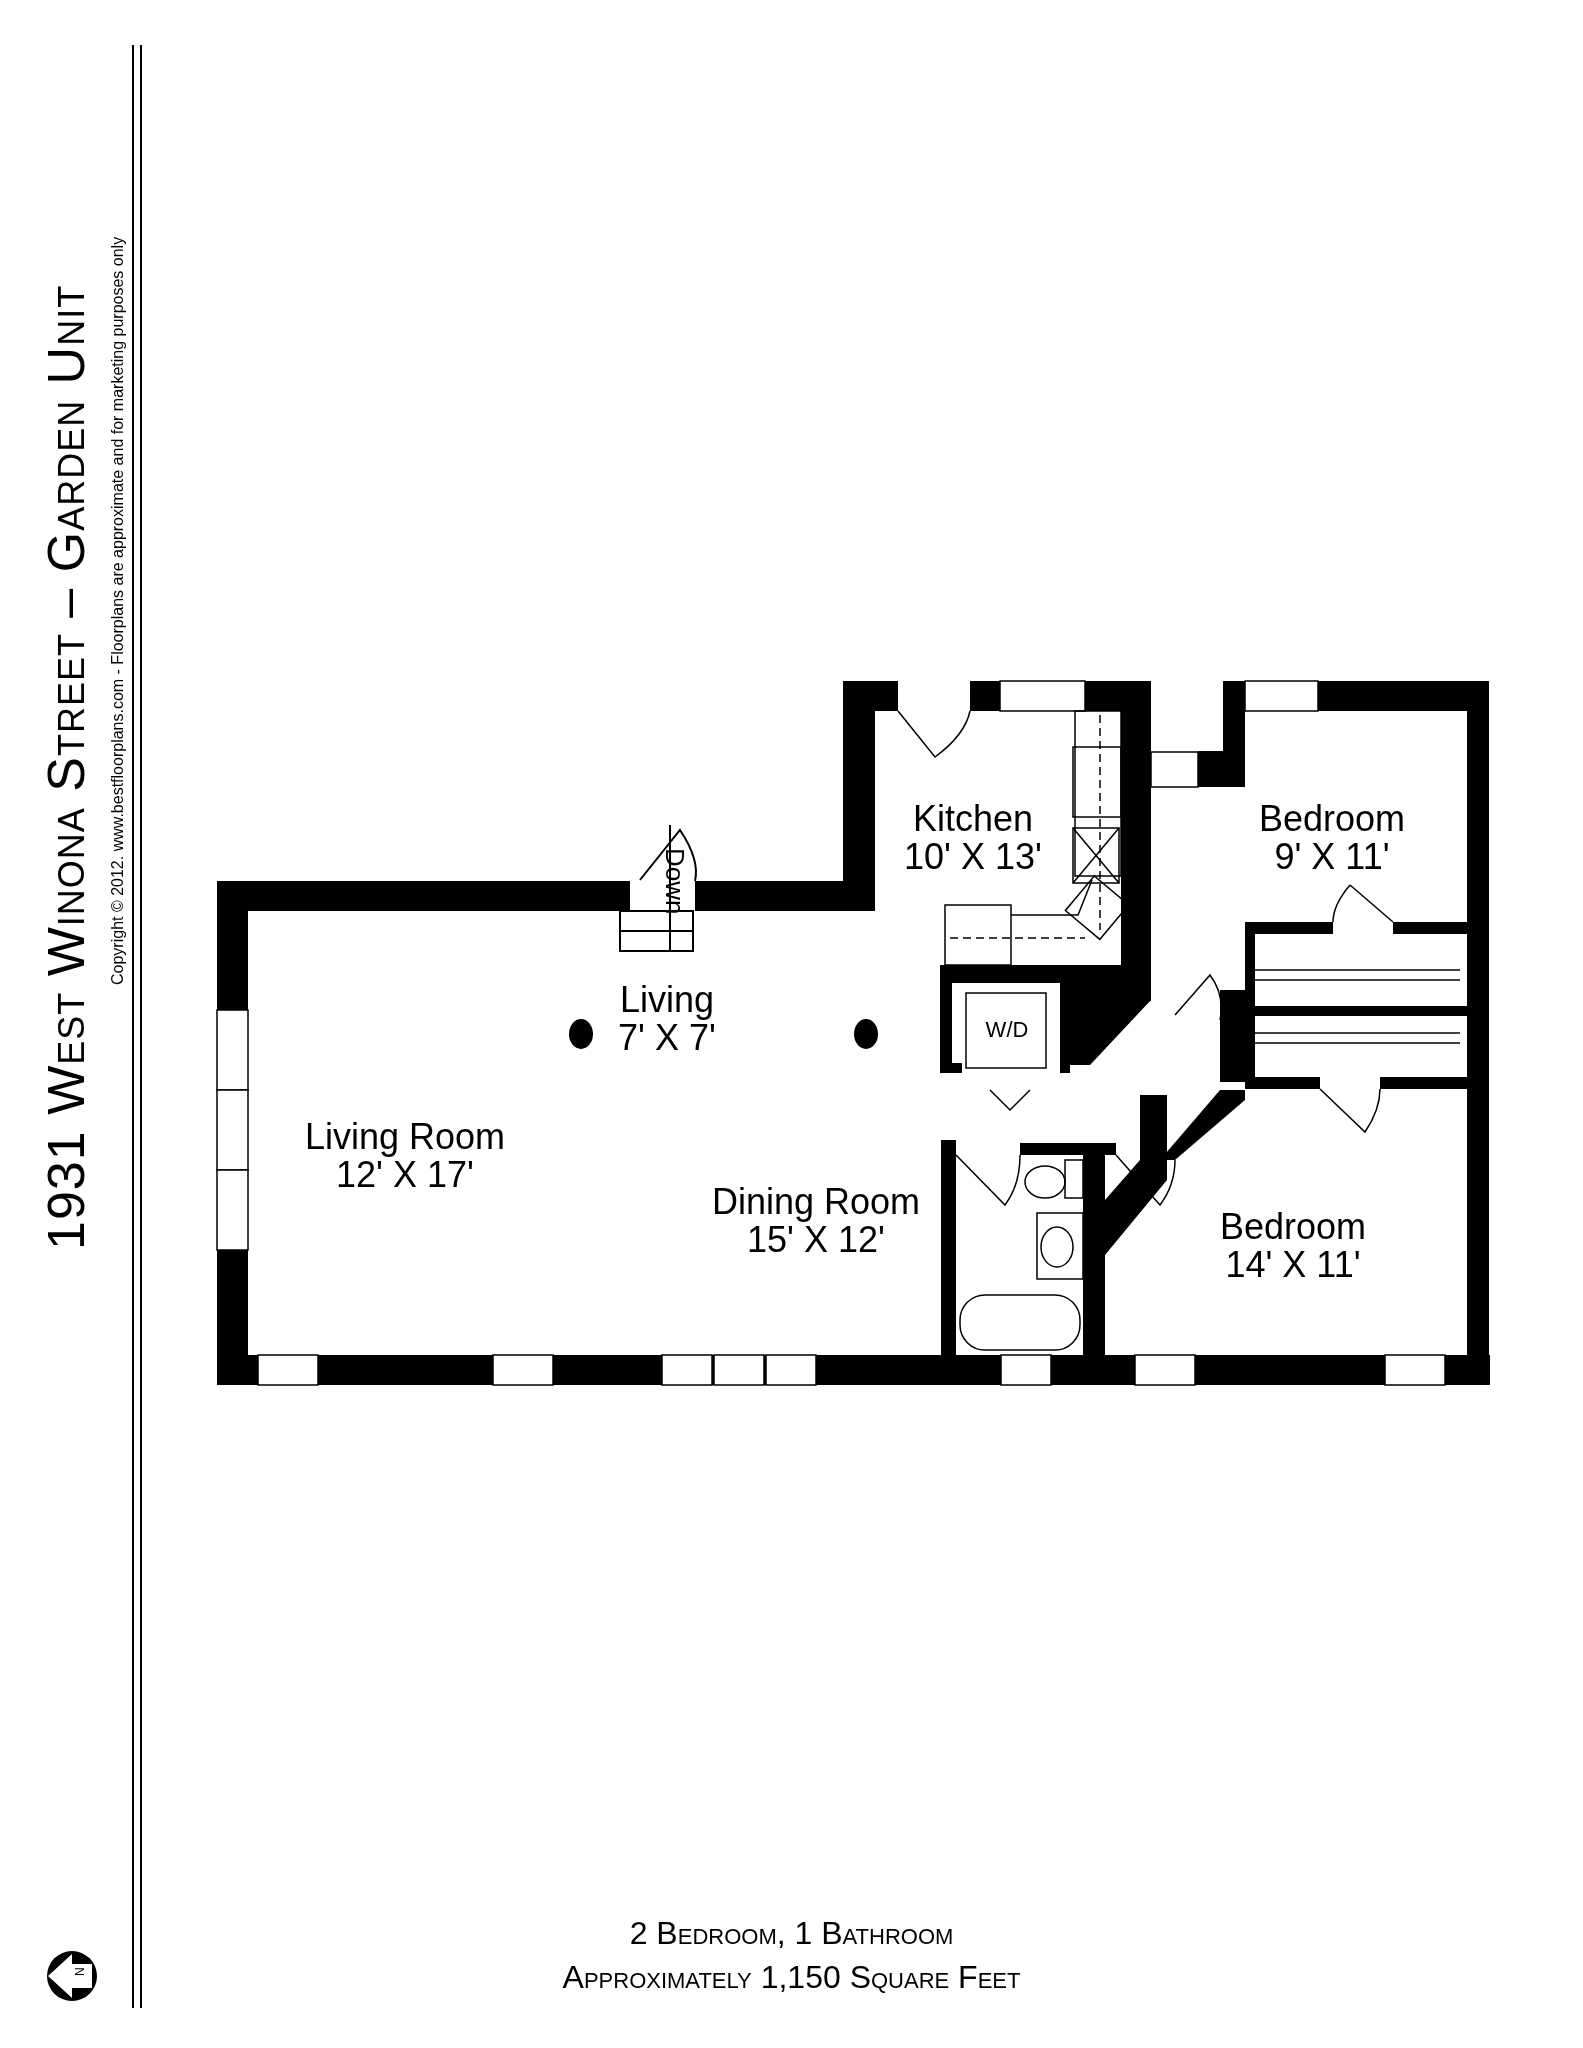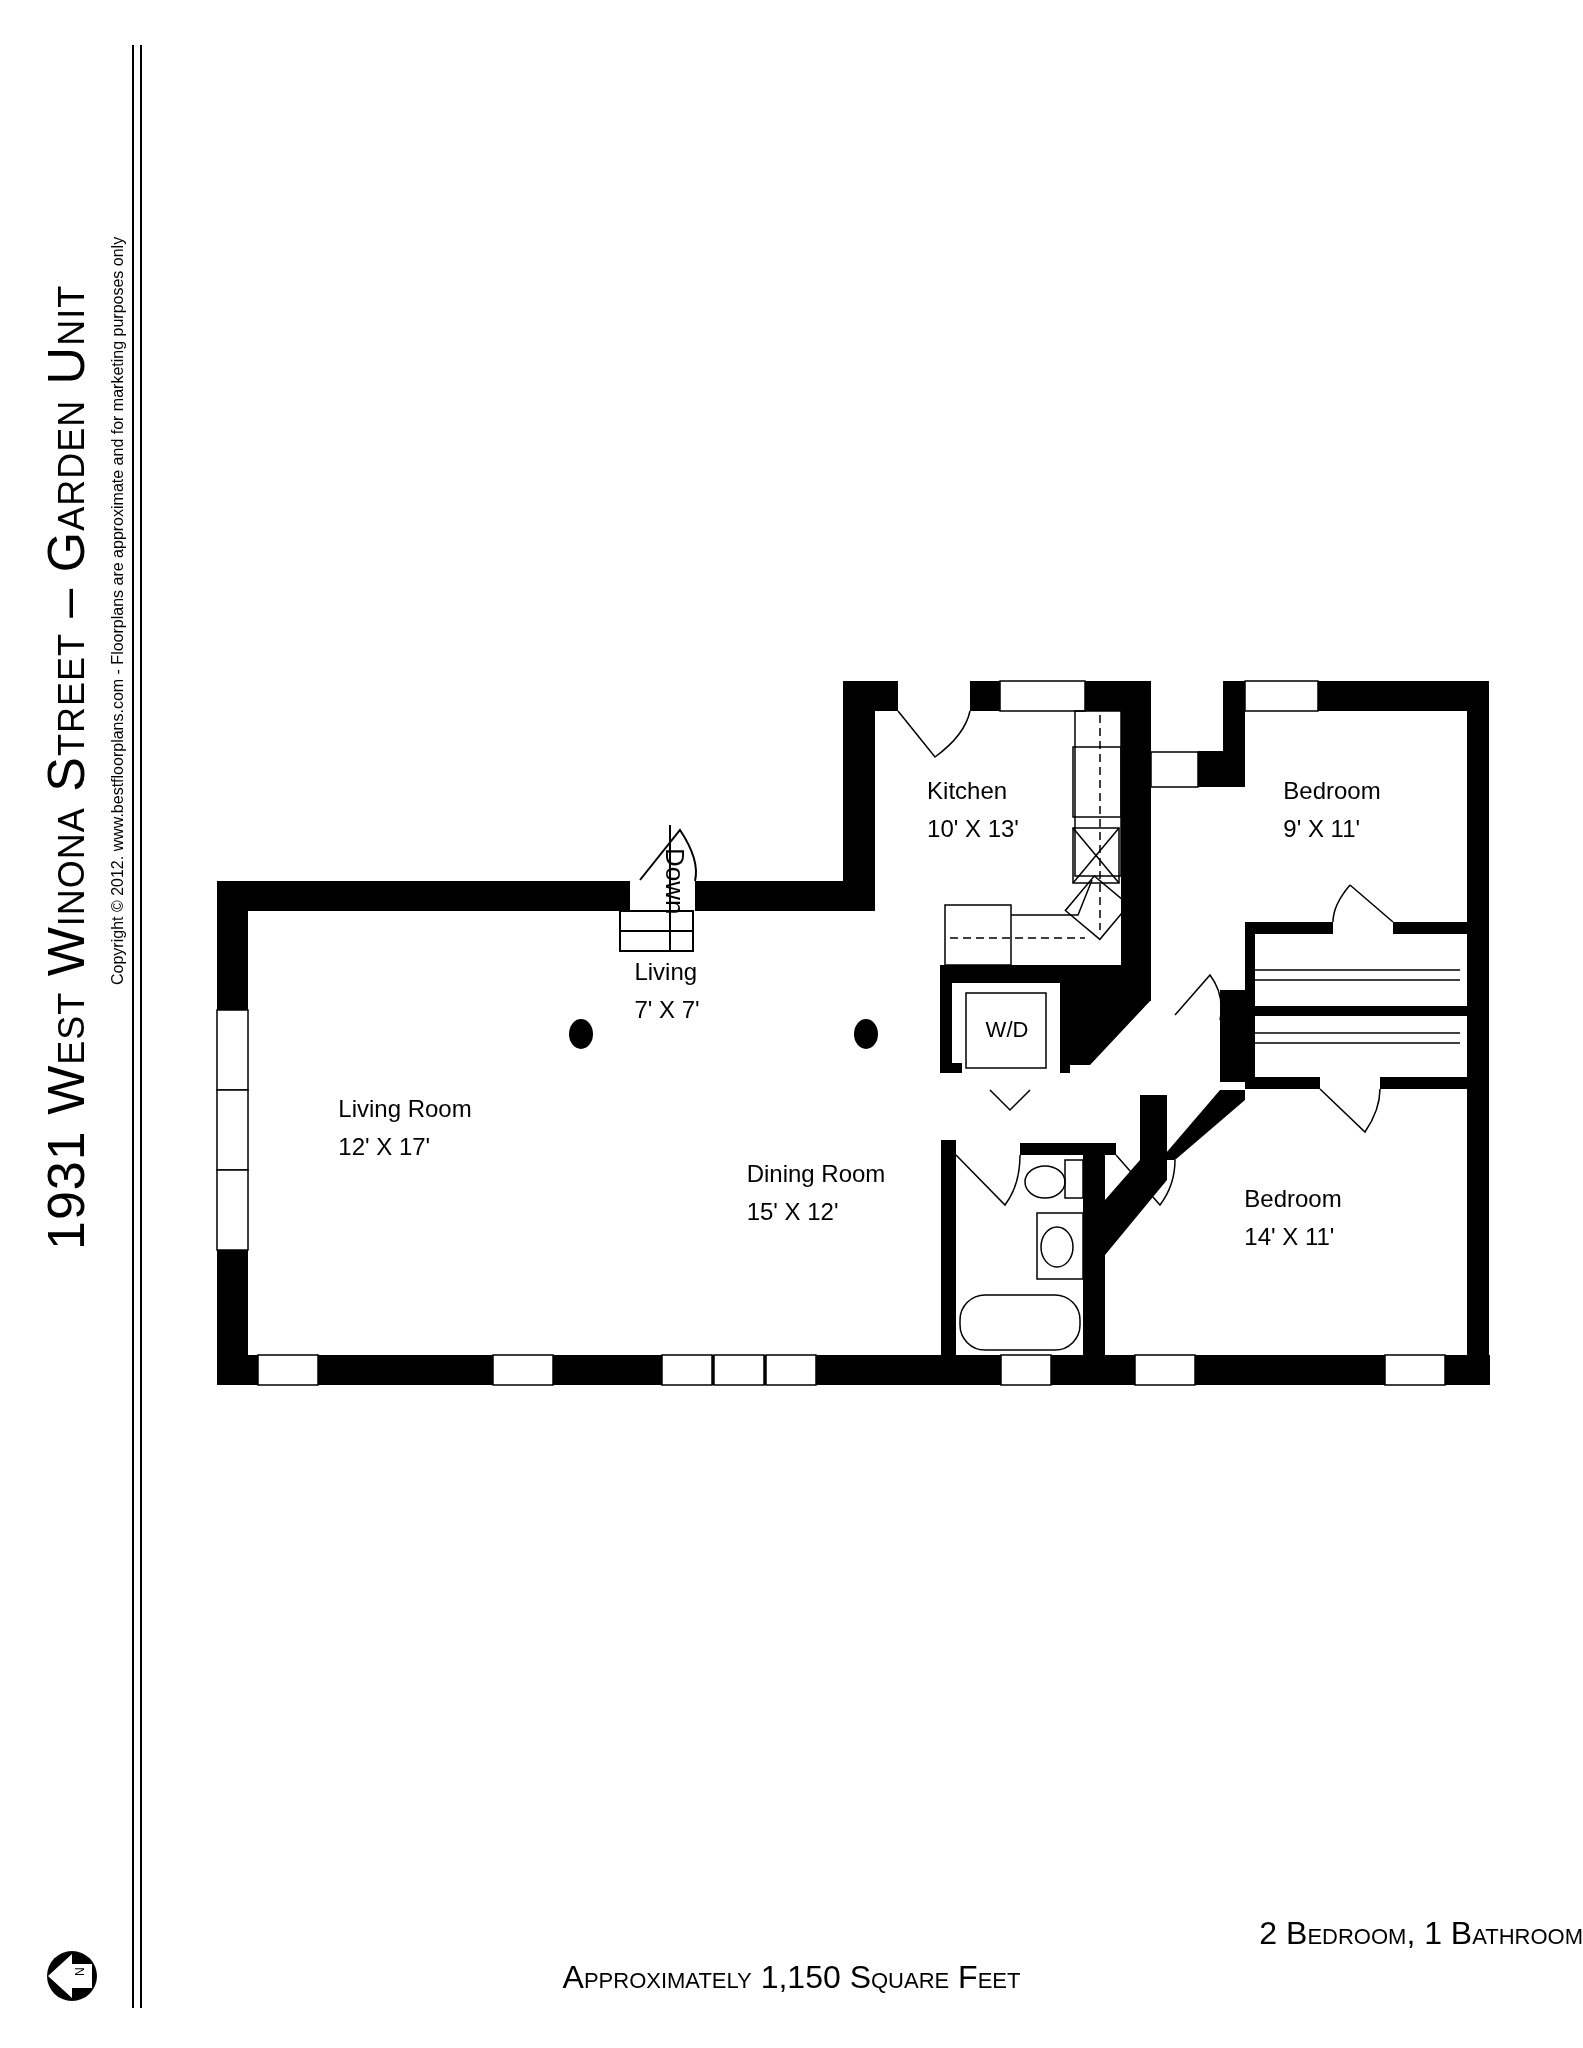--- a/index.html
+++ b/index.html
@@ -1,21 +1,21 @@
 <!DOCTYPE html>
 <html><head>
 <meta charset="utf-8">
 <style>
   html, body { margin:0; padding:0; background:#ffffff; }
   body { width:1583px; height:2048px; position:relative; overflow:hidden; font-family:"Liberation Sans", sans-serif; color:#000; }
   .vtitle { position:absolute; left:40px; top:1250px; transform-origin:0 0; transform:rotate(-90deg); white-space:nowrap; font-size:52px; letter-spacing:1px; font-variant:small-caps; line-height:1; }
   .vcopy { position:absolute; left:110px; top:985px; transform-origin:0 0; transform:rotate(-90deg); white-space:nowrap; font-size:16px; line-height:1; }
   .rule { position:absolute; top:45px; bottom:40px; width:2px; background:#000; }
   .plan { position:absolute; left:0; top:0; }
-  .label { position:absolute; text-align:left; font-size:24px; line-height:38px; transform:translateX(-50%); white-space:nowrap; }
+  .label { position:absolute; text-align:center; font-size:36px; line-height:38px; transform:translateX(-50%); white-space:nowrap;margin-top:28px; }
   .wd { position:absolute; font-size:22px; transform:translateX(-50%); }
   .down { position:absolute; font-size:26px; transform-origin:0 0; transform:rotate(90deg); }
   .footer { position:absolute; left:0; width:100%; text-align:center; font-size:32px; font-variant:small-caps; line-height:42px; }
   .compass { position:absolute; left:46px; top:1950px; width:52px; height:52px; }
 </style>
 </head>
 <body>
 
 <div class="vtitle">1931 West Winona Street – Garden Unit</div>
 <div class="vcopy">Copyright © 2012. www.bestfloorplans.com - Floorplans are approximate and for marketing purposes only</div>
@@ -144,20 +144,20 @@
   <div>15' X 12'</div>
 </div>
 <div class="label" style="left:1293px; top:1180px;">
   <div>Bedroom</div>
   <div>14' X 11'</div>
 </div>
 
 <div class="wd" style="left:1007px; top:1017px;">W/D</div>
 <div class="down" style="left:690px; top:848px;">Down</div>
 
-<div class="footer" style="top:1912px;text-align:right;">2 Bedroom, 1 Bathroom</div>
+<div class="footer" style="top:1912px;">2 Bedroom, 1 Bathroom</div>
 <div class="footer" style="top:1956px;">Approximately 1,150 Square Feet</div>
 
 <svg class="compass" viewBox="0 0 52 52">
   <circle cx="26" cy="26" r="25" fill="#000"></circle>
   <polygon points="2,26 26,4 26,14 46,14 46,38 26,38 26,48" fill="#fff"></polygon>
   <text x="33" y="31" font-size="12" font-family="Liberation Sans, sans-serif" transform="rotate(-90 33 26)" fill="#000">N</text>
 </svg>
 
 </body></html>

